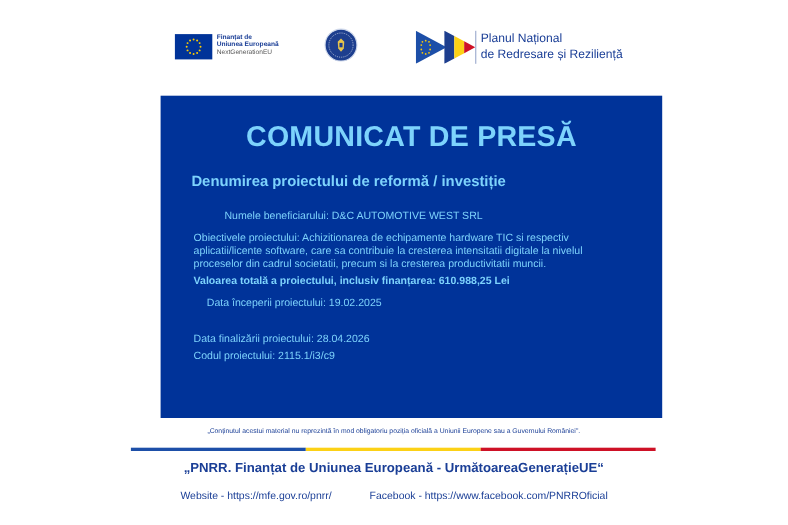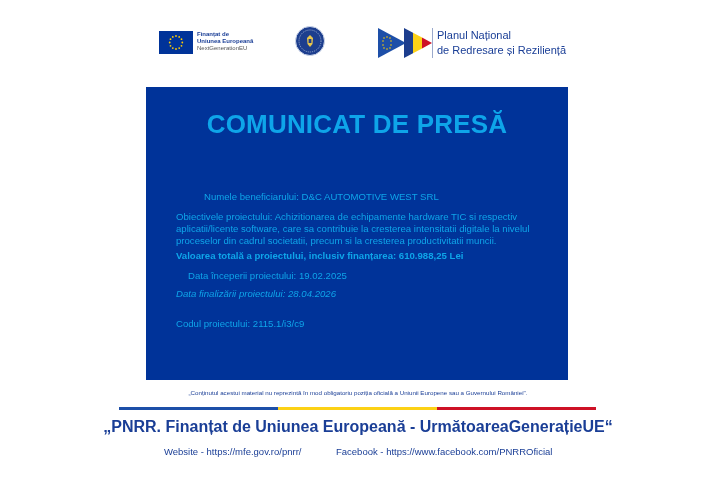--- a/index.html
+++ b/index.html
@@ -8,28 +8,28 @@
   
   .eu-flag { left:159px; top:31px; width:34px; height:23px; background:#003399; }
   .eu-text { left:197px; top:31px; font-size:6px; line-height:7px; color:#1a3e96; }
   .eu-text .b { font-weight:bold; }
   .eu-text .g { color:#555; font-weight:normal; }
   .gov-seal { left:295px; top:26px; width:28px; height:28px; border-radius:50%; background:#1d3e8e; border:1px solid #cfd8ea; }
   .pnrr-icon { left:378px; top:28px; width:55px; height:30px; }
   .pnrr-sep { left:432px; top:28px; width:1px; height:30px; background:#9aa9cc; }
   .pnrr-text { left:437px; top:28px; font-size:11px; line-height:15px; color:#1a3e96; font-weight:normal; }
   
-  .box { left:146px; top:87px; width:422px; height:293px; background:#003399; color:#0ea5e9; }
+  .box { left:146px; top:87px; width:456px; height:293px; background:#003399; color:#7dd3fc; }
   .box-title { position:absolute; left:0; right:0; top:22px; text-align:center; font-weight:bold; font-size:26px; letter-spacing:0.2px; }
   .box-sub { position:absolute; left:28px; top:70px; font-weight:bold; font-size:13.5px; }
   .line { position:absolute; left:30px; font-size:9.6px; line-height:12px; width:370px; }
   
   .disclaimer { left:0; width:716px; top:389px; text-align:center; font-size:6.2px; color:#1a3e96; }
   .stripe { top:407px; height:3px; }
-  .slogan { left:0; width:716px; top:418px; text-align:center; font-weight:bold; font-size:16px; color:#1a3e96; }
+  .slogan { left:0; width:716px; top:418px; text-align:center; font-weight:bold; font-size:12px; color:#1a3e96; }
   .links { top:446px; font-size:9.5px; color:#1a3e96; }
 </style>
 </head>
 <body>
 
 <div class="abs eu-flag">
   <svg width="34" height="23" viewBox="0 0 34 23">
     <g fill="#ffcc00">
       <circle cx="17" cy="5" r="0.9"></circle>
         <circle cx="20.2" cy="5.9" r="0.9"></circle>
@@ -81,25 +81,26 @@
   </svg>
 </div>
 <div class="abs pnrr-sep"></div>
 <div class="abs pnrr-text">
   <div>Planul Național</div>
   <div>de Redresare și Reziliență</div>
 </div>
 
 <div class="abs box">
   <div class="box-title">COMUNICAT DE PRESĂ</div>
+  <div class="box-sub">Denumirea proiectului de reformă / investiție</div>
   <div class="line" style="top:104px;padding-left:28px;">Numele beneficiarului: D&amp;C AUTOMOTIVE WEST SRL</div>
   <div class="line" style="top:124px; width:390px;">Obiectivele proiectului: Achizitionarea de echipamente hardware TIC si respectiv aplicatii/licente software, care sa contribuie la cresterea intensitatii digitale la nivelul proceselor din cadrul societatii, precum si la cresterea productivitatii muncii.</div>
   <div class="line" style="top:163px;font-weight:bold;">Valoarea totală a proiectului, inclusiv finanțarea: 610.988,25 Lei</div>
   <div class="line" style="top:183px;padding-left:12px;">Data începerii proiectului: 19.02.2025</div>
-  <div class="line" style="top:201px;font-style:italic;">Data finalizării proiectului: 28.04.2026</div>
+  <div class="line" style="top:216px;">Data finalizării proiectului: 28.04.2026</div>
   <div class="line" style="top:231px;">Codul proiectului: 2115.1/i3/c9</div>
 </div>
 
 <div class="abs disclaimer">„Conținutul acestui material nu reprezintă în mod obligatoriu poziția oficială a Uniunii Europene sau a Guvernului României".</div>
 
 <div class="abs stripe" style="left:119px; width:159px; background:#1d4fa8;"></div>
 <div class="abs stripe" style="left:278px; width:159px; background:#fcd116;"></div>
 <div class="abs stripe" style="left:437px; width:159px; background:#ce1126;"></div>
 
 <div class="abs slogan">„PNRR. Finanțat de Uniunea Europeană - UrmătoareaGenerațieUE“</div>

